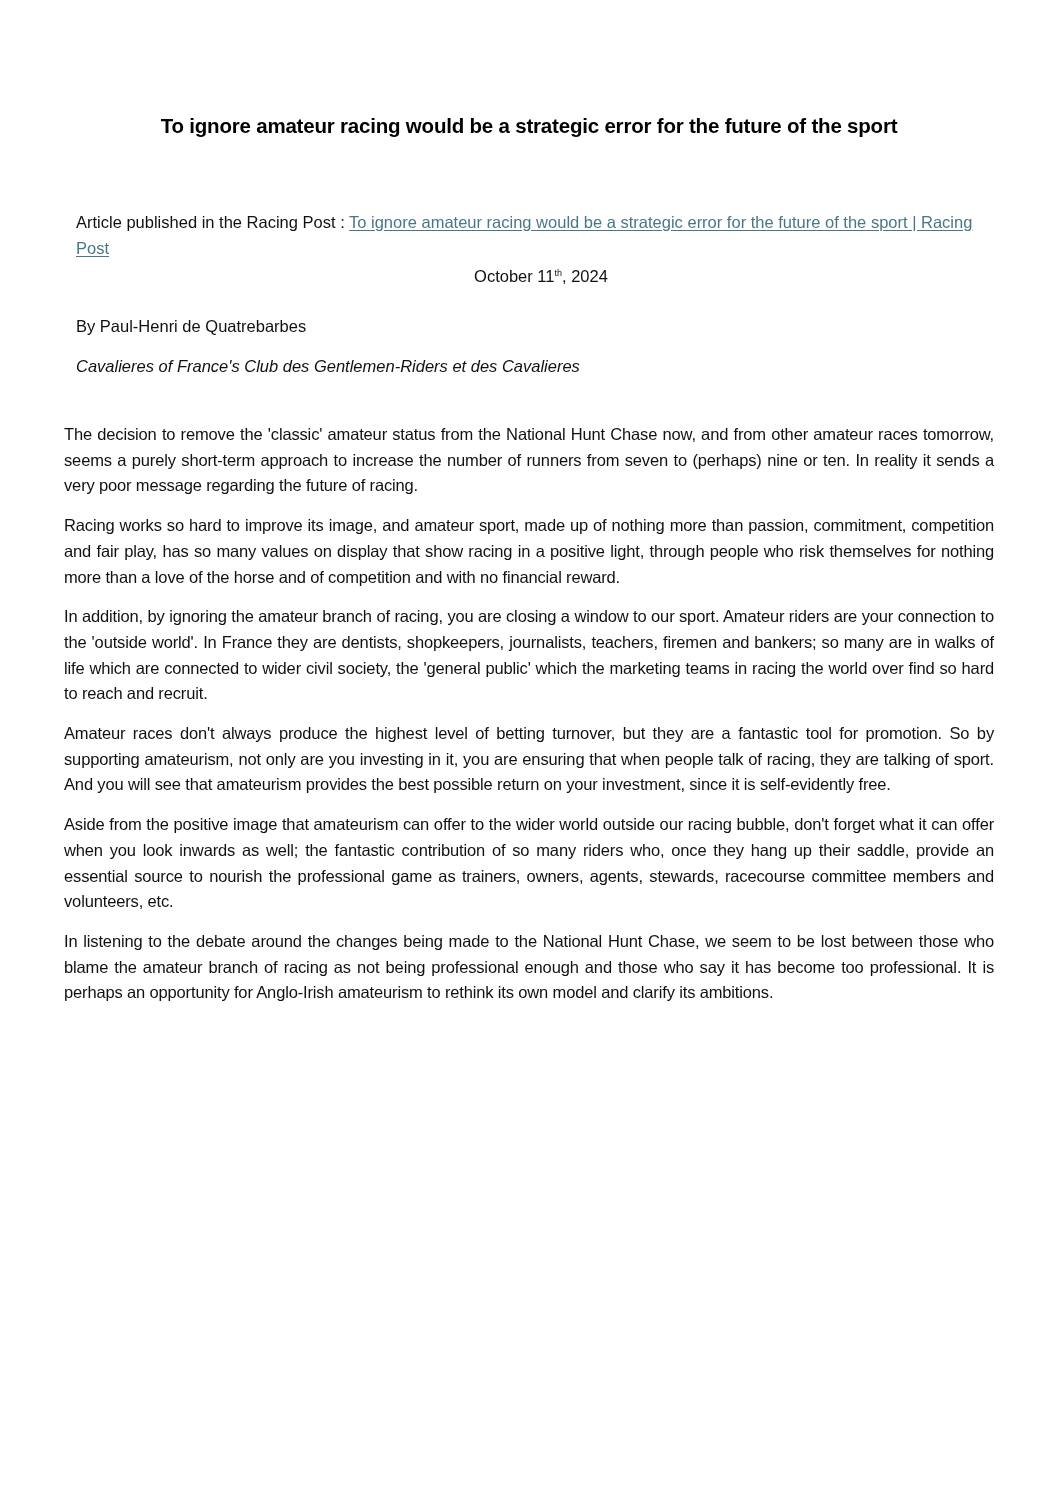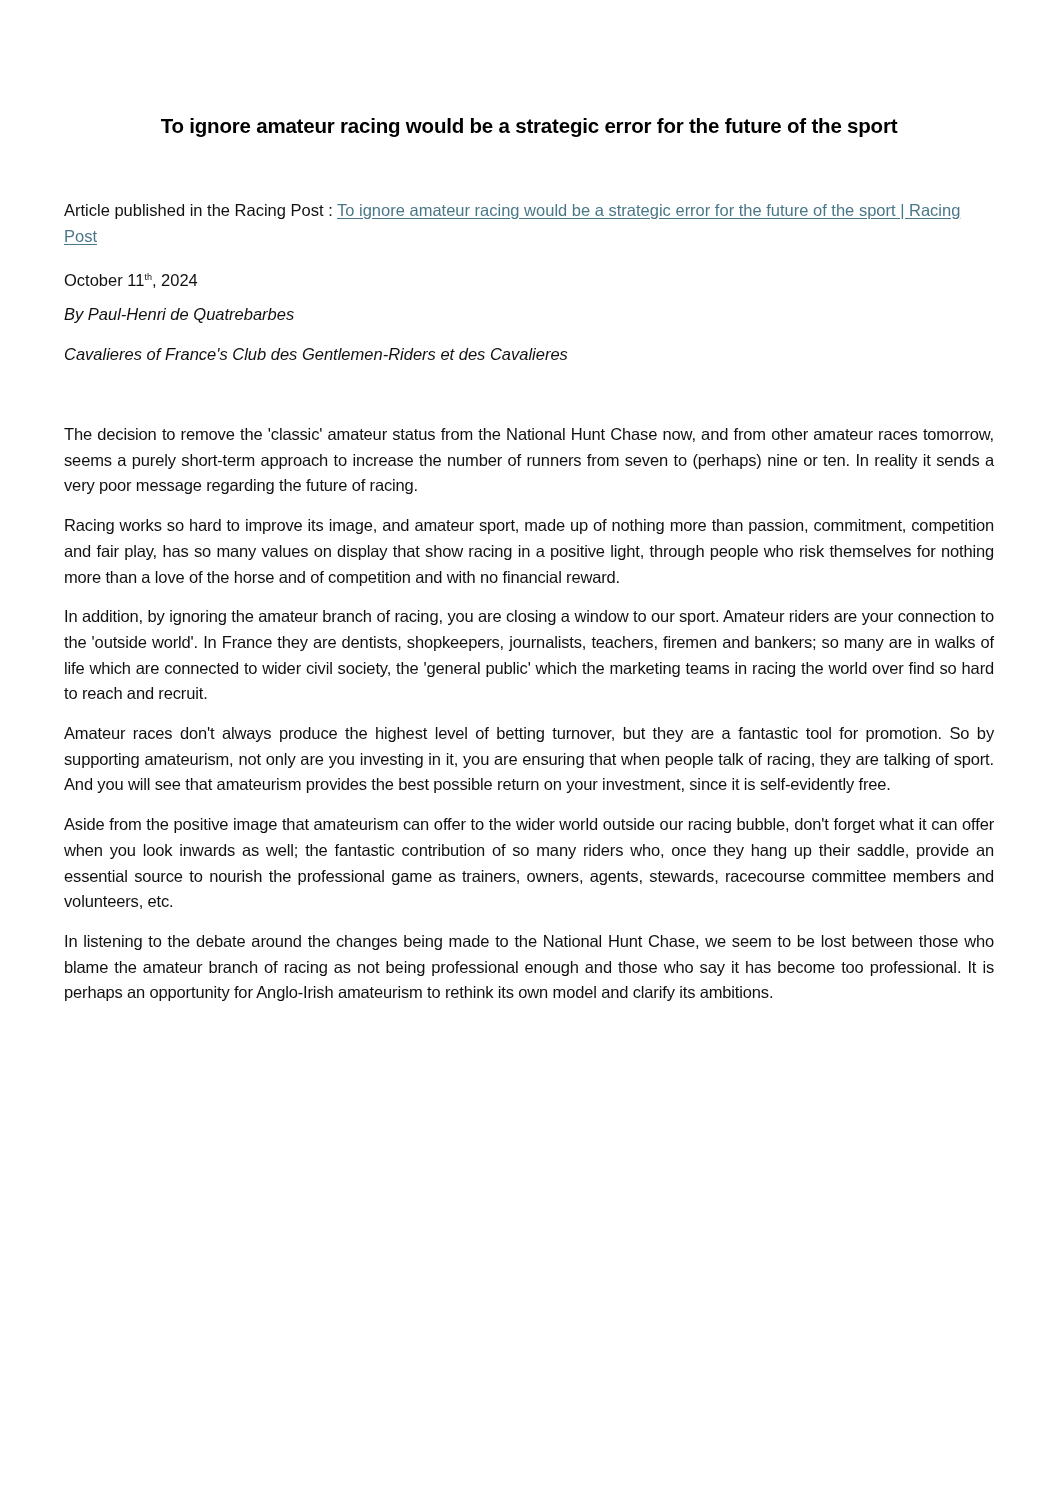--- a/index.html
+++ b/index.html
@@ -32,25 +32,25 @@
       letter-spacing: -0.2px;
       color: #000000;
       margin: 0;
     }
     .meta {
       position: absolute;
       left: 0;
       width: 930px;
       font-size: 16.5px;
       line-height: 25.7px;
-      margin: 0;
+      margin: 12px;
     }
     .meta.source { top: 198px; }
-    .meta.date { top: 268px; }
-    .meta.author { top: 302px; font-style: italic; }
+    .meta.date { top: 252px; text-align: center; }
+    .meta.author { top: 302px; }
     .meta.role { top: 342px; font-style: italic; }
     .link {
       color: #4a7787;
       text-decoration: underline;
       text-underline-offset: 2px;
     }
     sup {
       font-size: 9px;
       vertical-align: super;
       line-height: 0;

